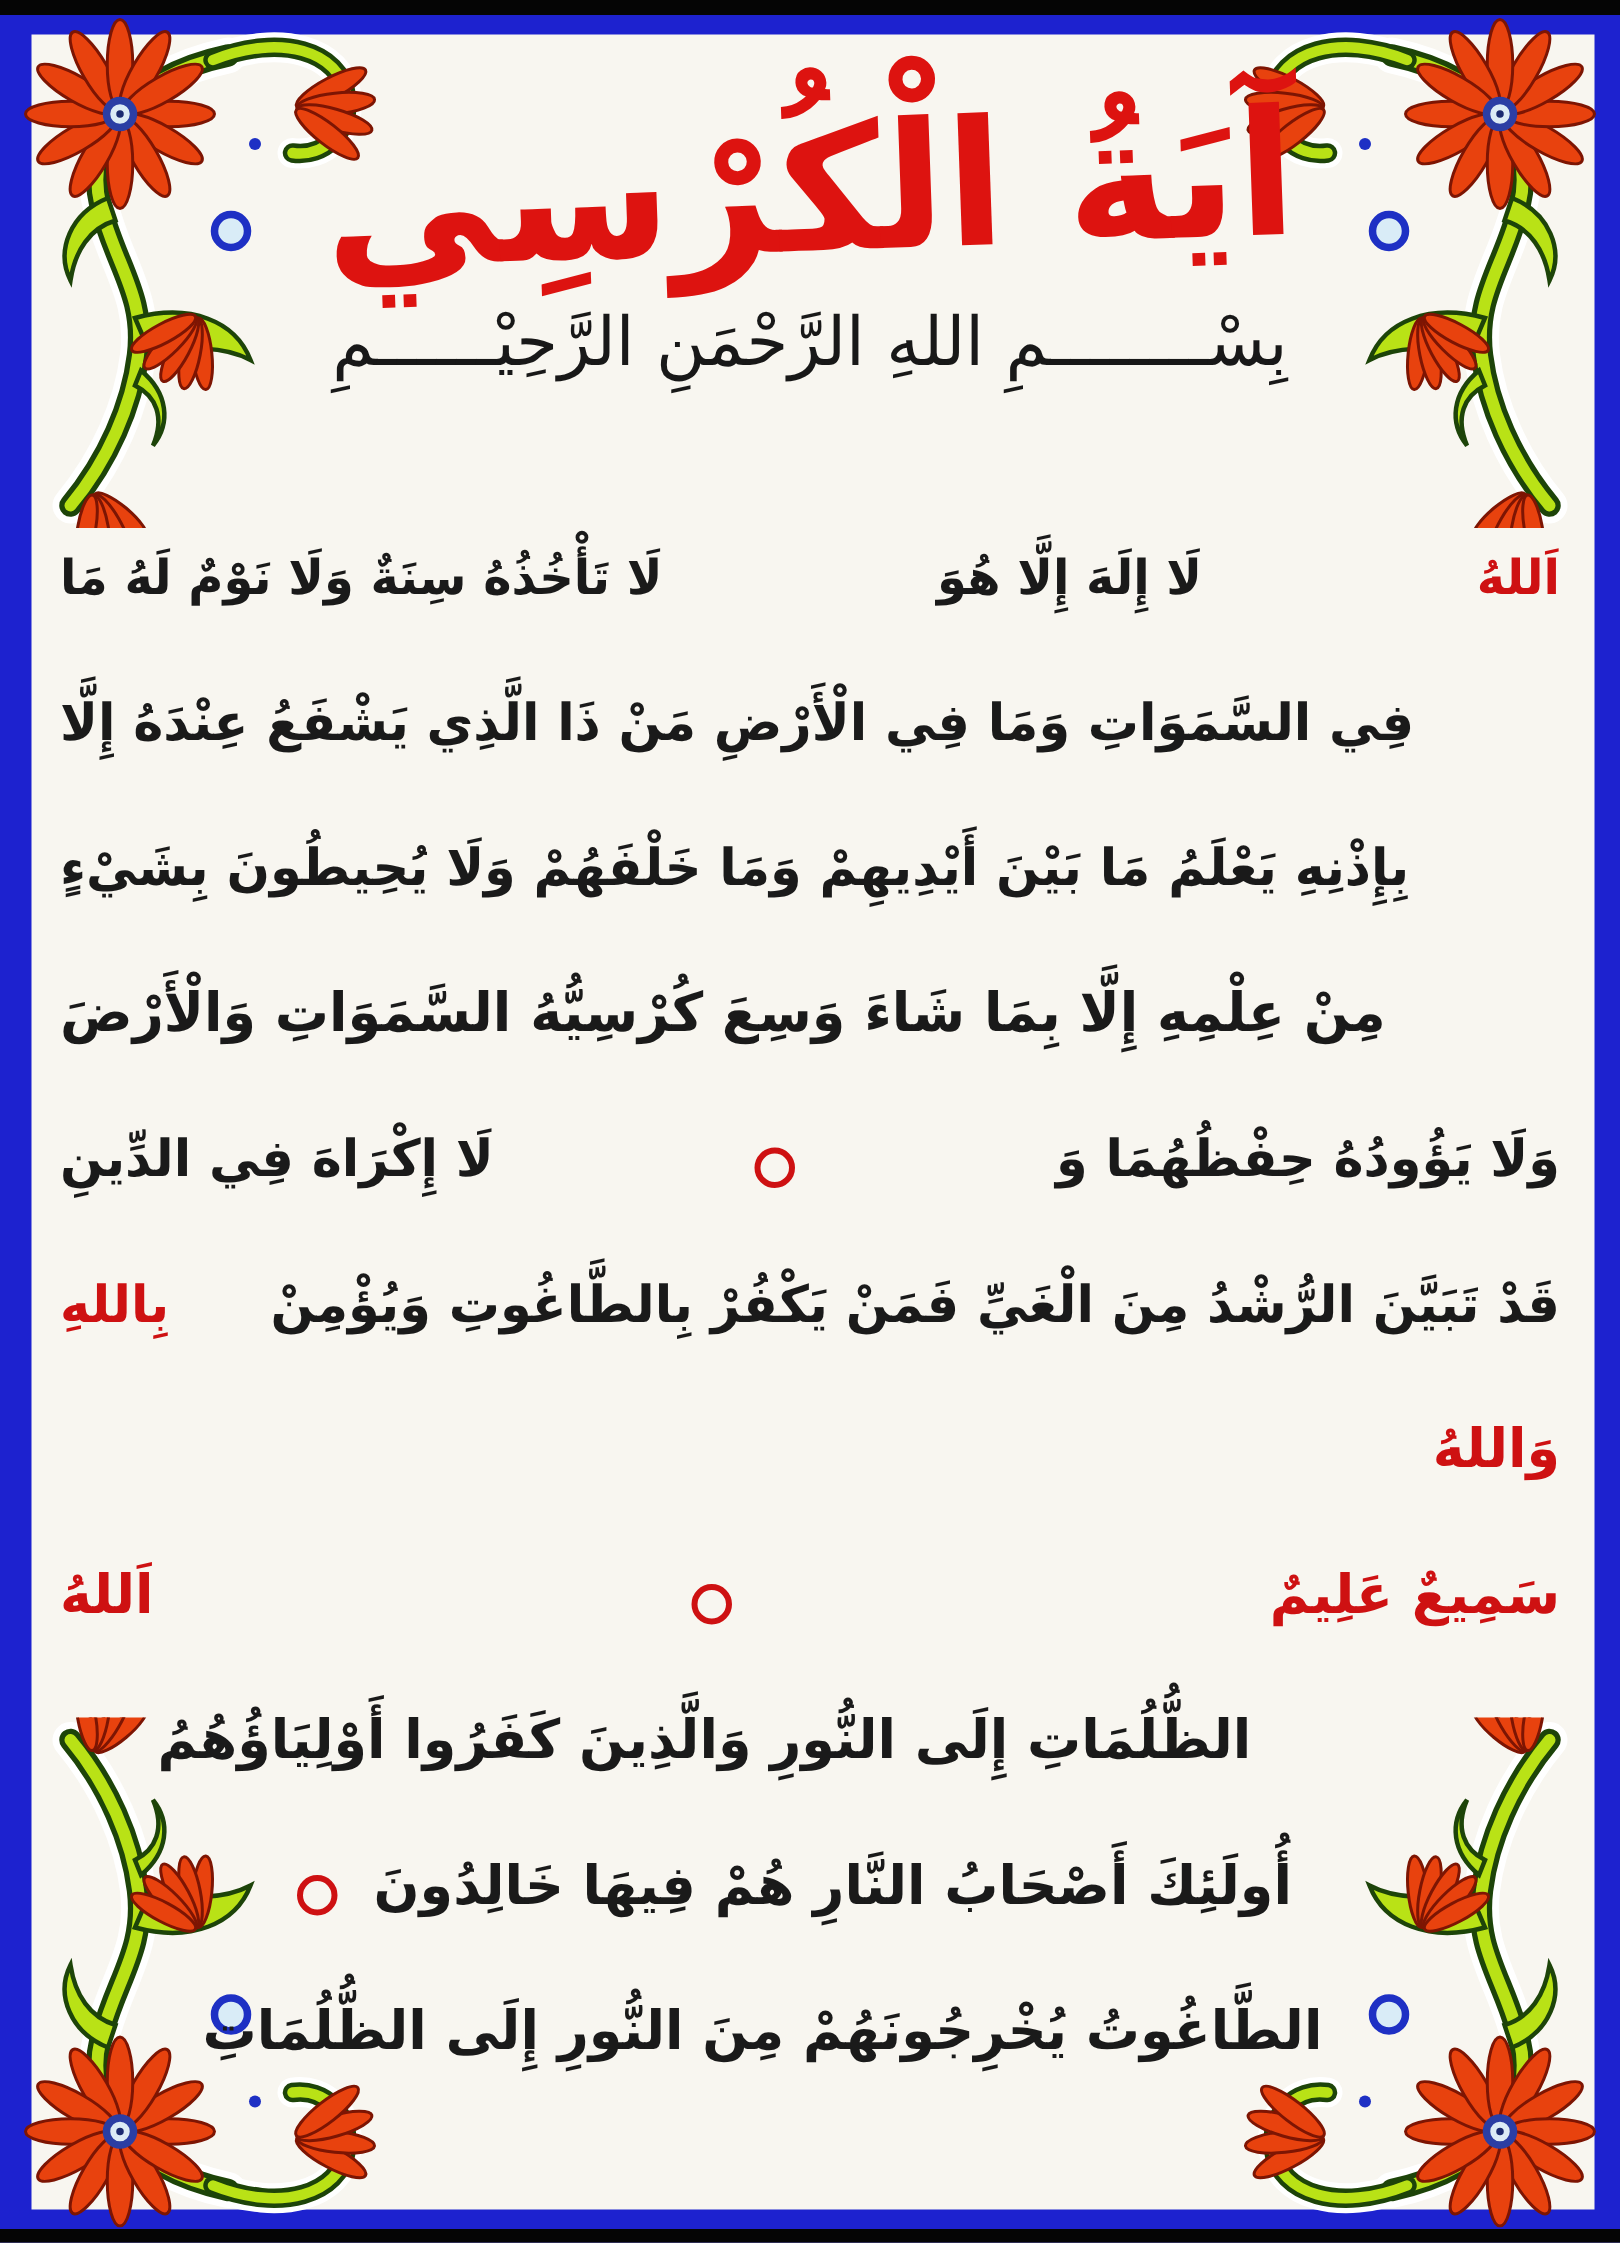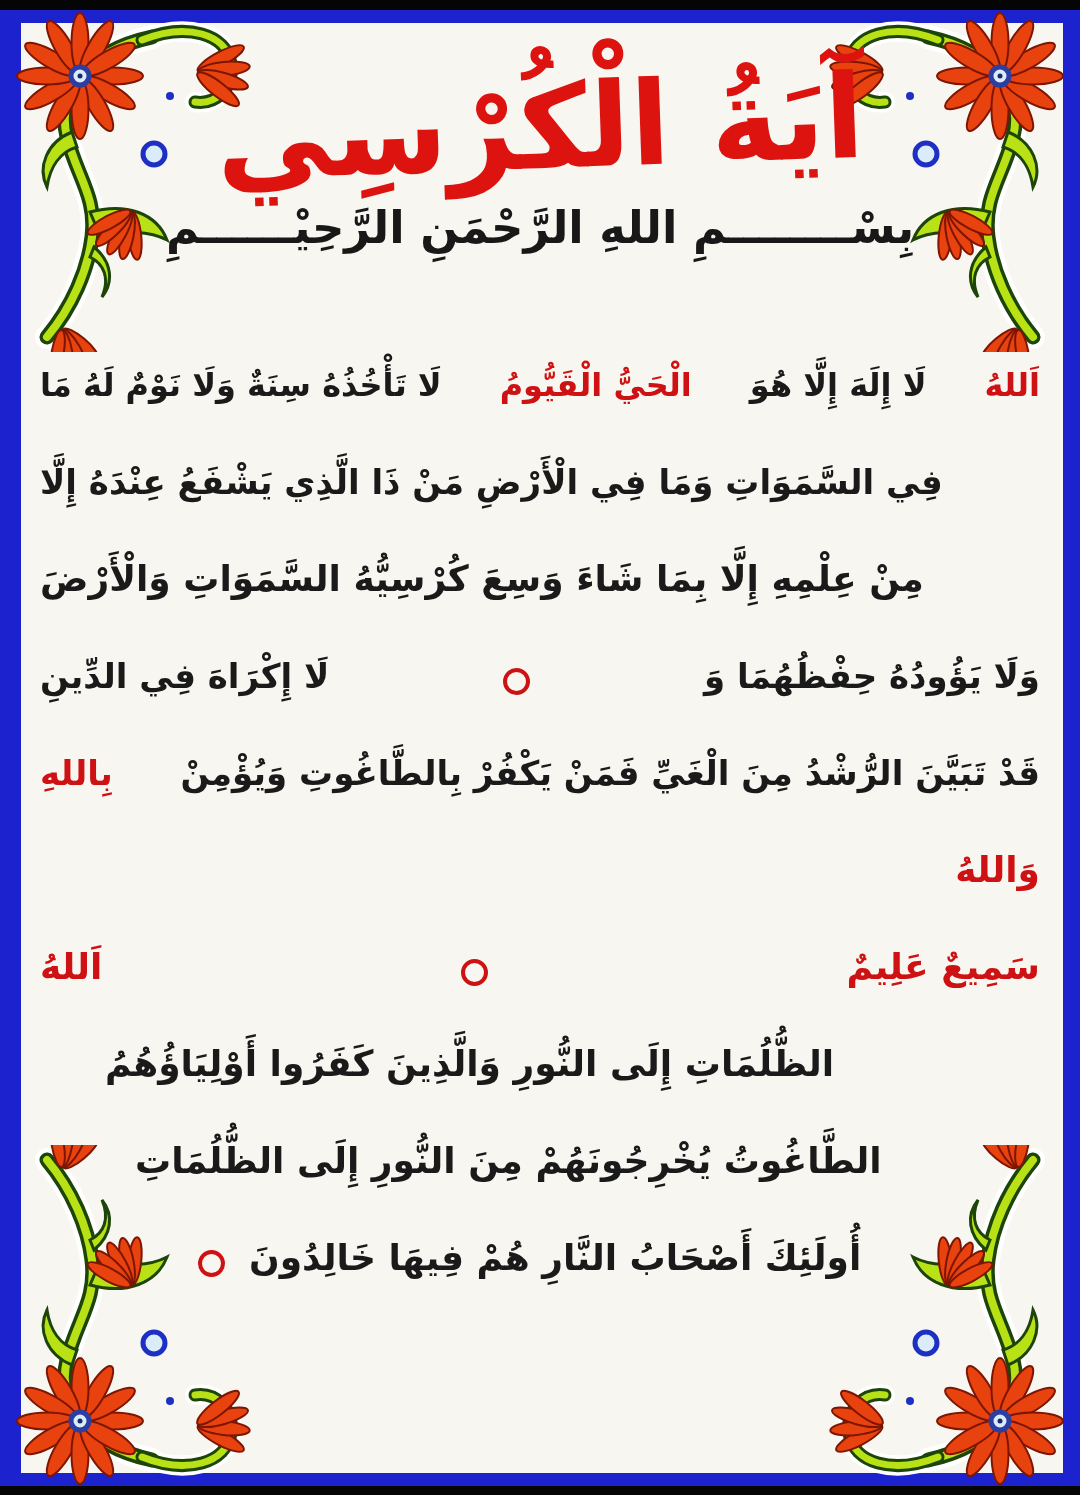--- a/index.html
+++ b/index.html
@@ -14,21 +14,21 @@
   .corner{position:absolute;z-index:2;}
   .corner.tl{top:12px;left:2px;}
   .corner.tr{top:12px;right:2px;transform:scaleX(-1);}
   .corner.bl{bottom:10px;left:2px;transform:scaleY(-1);}
   .corner.br{bottom:10px;right:2px;transform:scale(-1,-1);}
 
   
   .content{position:absolute;inset:0;z-index:3;direction:rtl;}
   .title{margin-top:58px;text-align:center;font-size:116px;font-weight:700;color:#dd1310;
          transform:rotate(-2deg);line-height:1.2;}
-  .bismillah{margin-top:4px;text-align:center;font-size:45px;font-weight:700;color:#181818;}
+  .bismillah{margin-top:4px;text-align:center;font-size:45px;font-weight:400;color:#181818;}
   .verses{position:absolute;top:336px;left:40px;right:40px;}
   .verse-line{height:97px;display:flex;align-items:center;direction:rtl;
               font-size:36px;font-weight:700;color:#1a1a1a;white-space:nowrap;}
   .spread{justify-content:space-between;}
   .center{justify-content:flex-end;gap:16px;}
   .fs32{font-size:32px;}
   .fs34{font-size:34px;}
   .red{color:#ce1112;}
   .w9{max-width:870px;margin:0 auto;width:100%;}
   .w10{max-width:810px;margin:0 auto;width:100%;}
@@ -125,28 +125,30 @@
 
     <div class="title">آيَةُ الْكُرْسِي</div>
 
     <div class="bismillah">بِسْــــــــمِ اللهِ الرَّحْمَنِ الرَّحِيْــــــمِ</div>
 
     <div class="verses">
 
       <div class="verse-line spread fs32">
         <span class="red">اَللهُ</span>
         <span>لَا إِلَهَ إِلَّا هُوَ</span>
-        <span class="red">الْحَيُّ الْقَيُّومُ</span>
         <span>لَا تَأْخُذُهُ سِنَةٌ وَلَا نَوْمٌ لَهُ مَا</span>
       </div>
 
       <div class="verse-line center fs34">
         <span>فِي السَّمَوَاتِ وَمَا فِي الْأَرْضِ مَنْ ذَا الَّذِي يَشْفَعُ عِنْدَهُ إِلَّا</span>
       </div>
 
+      <div class="verse-line center fs34">
+        <span>بِإِذْنِهِ يَعْلَمُ مَا بَيْنَ أَيْدِيهِمْ وَمَا خَلْفَهُمْ وَلَا يُحِيطُونَ بِشَيْءٍ</span>
+      </div>
 
       <div class="verse-line center">
         <span>مِنْ عِلْمِهِ إِلَّا بِمَا شَاءَ وَسِعَ كُرْسِيُّهُ السَّمَوَاتِ وَالْأَرْضَ</span>
       </div>
 
       <div class="verse-line spread fs34">
         <span>وَلَا يَؤُودُهُ حِفْظُهُمَا وَ</span>
         <span class="stop-ring"></span>
         <span>لَا إِكْرَاهَ فِي الدِّينِ</span>
       </div>
@@ -163,24 +165,24 @@
       <div class="verse-line spread">
         <span class="red">سَمِيعٌ عَلِيمٌ</span>
         <span class="stop-ring"></span>
         <span class="red">اَللهُ</span>
       </div>
 
       <div class="verse-line center w9">
         <span>الظُّلُمَاتِ إِلَى النُّورِ وَالَّذِينَ كَفَرُوا أَوْلِيَاؤُهُمُ</span>
       </div>
 
-      <div class="verse-line center w10">
-        <span>الطَّاغُوتُ يُخْرِجُونَهُمْ مِنَ النُّورِ إِلَى الظُّلُمَاتِ</span>
-      </div>
-
       <div class="verse-line center w11">
         <span>أُولَئِكَ أَصْحَابُ النَّارِ هُمْ فِيهَا خَالِدُونَ</span>
         <span class="stop-ring"></span>
+      </div>
+
+      <div class="verse-line center w10">
+        <span>الطَّاغُوتُ يُخْرِجُونَهُمْ مِنَ النُّورِ إِلَى الظُّلُمَاتِ</span>
       </div>
 
     </div>
   </div>
 </div>
 
 </body></html>

